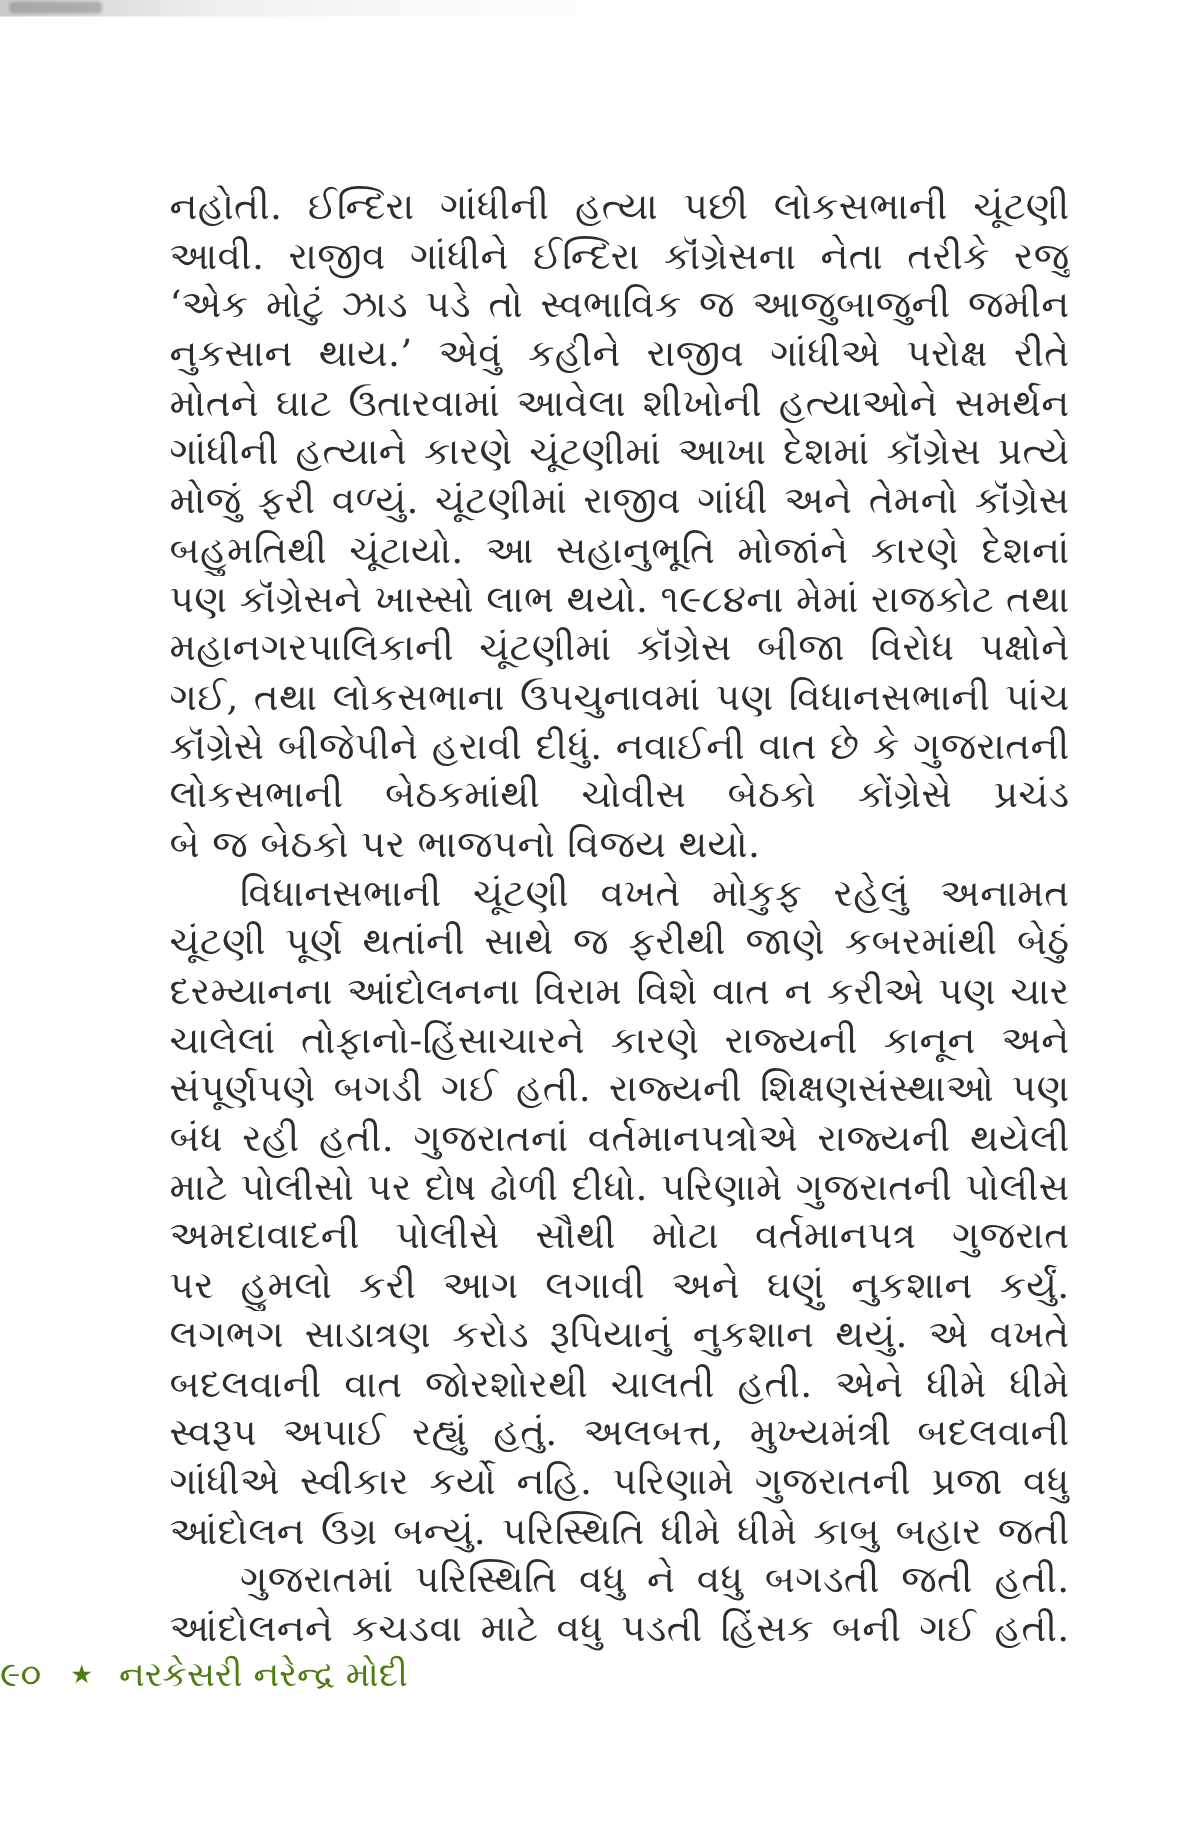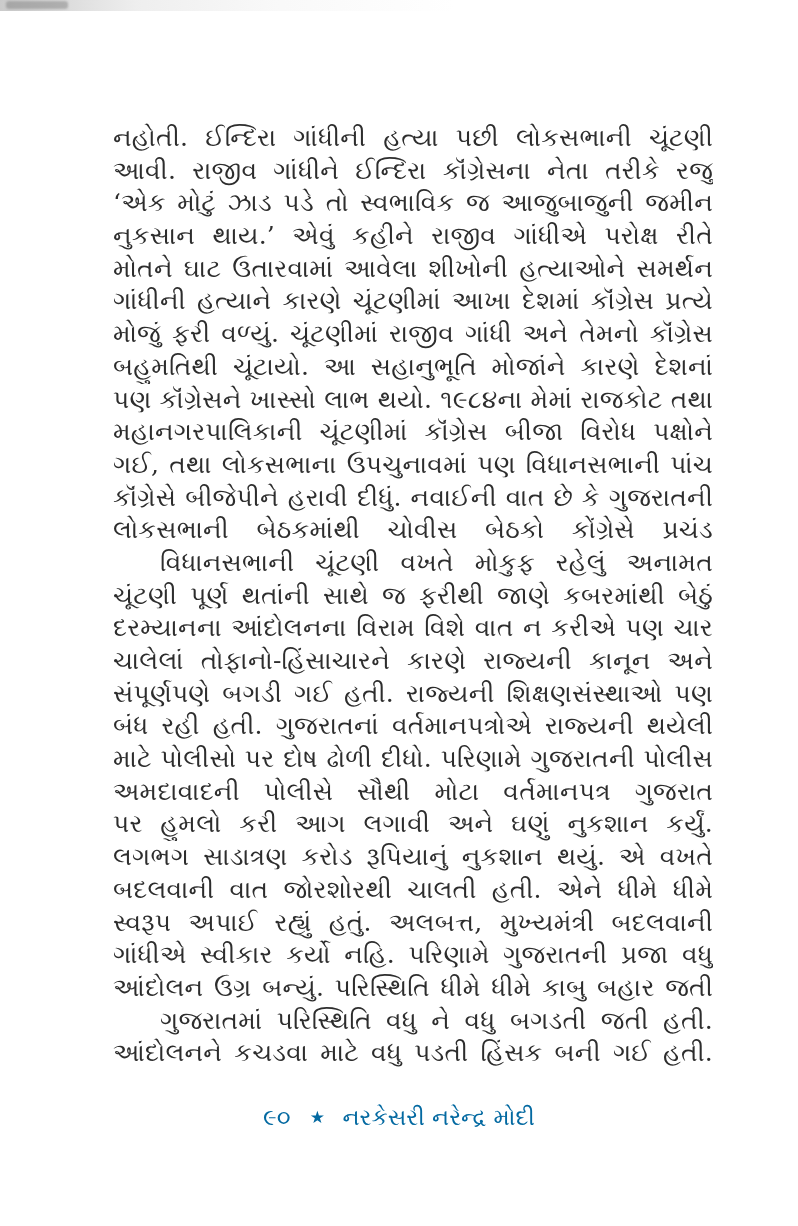--- a/index.html
+++ b/index.html
@@ -48,23 +48,23 @@
     height: 32.7px;
     overflow: hidden;
   }
   .line.indent { text-indent: 47px; }
   .line.no-just { text-align-last: left; }
   .page-footer {
     position: absolute;
     left: 0;
     top: 1104px;
     width: 100%;
-    text-align: center;
+    text-align: left;
     font-size: 23px;
-    color: #0369a1;
+    color: #4d7c0f;
   }
   .page-footer .star {
     font-size: 17px;
     position: relative;
     top: -2px;
     margin: 0 10px;
   }
   .page-footer .pgnum { margin-right: 2px; }
 </style>
 </head>
@@ -82,20 +82,21 @@
     <div class="line">નુકસાન થાય.’ એવું કહીને રાજીવ ગાંધીએ પરોક્ષ રીતે અમાનવીય રીતે</div>
     <div class="line">મોતને ઘાટ ઉતારવામાં આવેલા શીખોની હત્યાઓને સમર્થન આપ્યું. ઈન્દિરા</div>
     <div class="line">ગાંધીની હત્યાને કારણે ચૂંટણીમાં આખા દેશમાં કૉંગ્રેસ પ્રત્યે સહાનુભૂતિનું</div>
     <div class="line">મોજું ફરી વળ્યું. ચૂંટણીમાં રાજીવ ગાંધી અને તેમનો કૉંગ્રેસ પક્ષ બે તૃતિયાંસ</div>
     <div class="line">બહુમતિથી ચૂંટાયો. આ સહાનુભૂતિ મોજાંને કારણે દેશનાં બીજા રાજ્યોમાં</div>
     <div class="line">પણ કૉંગ્રેસને ખાસ્સો લાભ થયો. ૧૯૮૪ના મેમાં રાજકોટ તથા જૂનાગઢની</div>
     <div class="line">મહાનગરપાલિકાની ચૂંટણીમાં કૉંગ્રેસ બીજા વિરોધ પક્ષોને હરાવી બાજી મારી</div>
     <div class="line">ગઈ, તથા લોકસભાના ઉપચુનાવમાં પણ વિધાનસભાની પાંચ બેઠક જીતીને</div>
     <div class="line">કૉંગ્રેસે બીજેપીને હરાવી દીધું. નવાઈની વાત છે કે ગુજરાતની કુલ છવ્વીસ</div>
     <div class="line">લોકસભાની બેઠકમાંથી ચોવીસ બેઠકો કોંગ્રેસે પ્રચંડ બહુમતિથી જીતી. ફકત</div>
+    <div class="line no-just">બે જ બેઠકો પર ભાજપનો વિજય થયો.</div>
   </div>
 
   <div class="para">
     <div class="line indent">વિધાનસભાની ચૂંટણી વખતે મોકુફ રહેલું અનામત વિરોધી આંદોલન</div>
     <div class="line">ચૂંટણી પૂર્ણ થતાંની સાથે જ ફરીથી જાણે કબરમાંથી બેઠું થયું. ચૂંટણી</div>
     <div class="line">દરમ્યાનના આંદોલનના વિરામ વિશે વાત ન કરીએ પણ ચાર મહિના સુધી</div>
     <div class="line">ચાલેલાં તોફાનો-હિંસાચારને કારણે રાજ્યની કાનૂન અને વ્યવસ્થાની સ્થિતિ</div>
     <div class="line">સંપૂર્ણપણે બગડી ગઈ હતી. રાજ્યની શિક્ષણસંસ્થાઓ પણ છ મહિના સુધી</div>
     <div class="line">બંધ રહી હતી. ગુજરાતનાં વર્તમાનપત્રોએ રાજ્યની થયેલી બદતર હાલત</div>
     <div class="line">માટે પોલીસો પર દોષ ઢોળી દીધો. પરિણામે ગુજરાતની પોલીસ ગુસ્સે ભરાઈ.</div>

